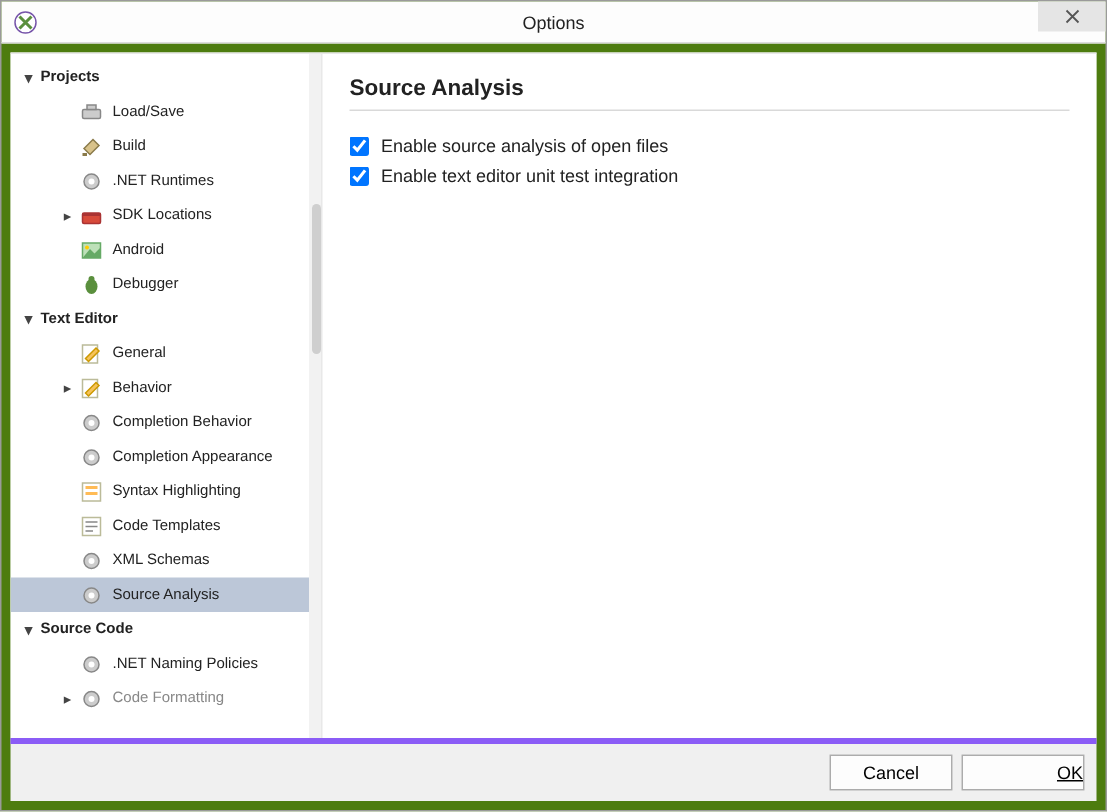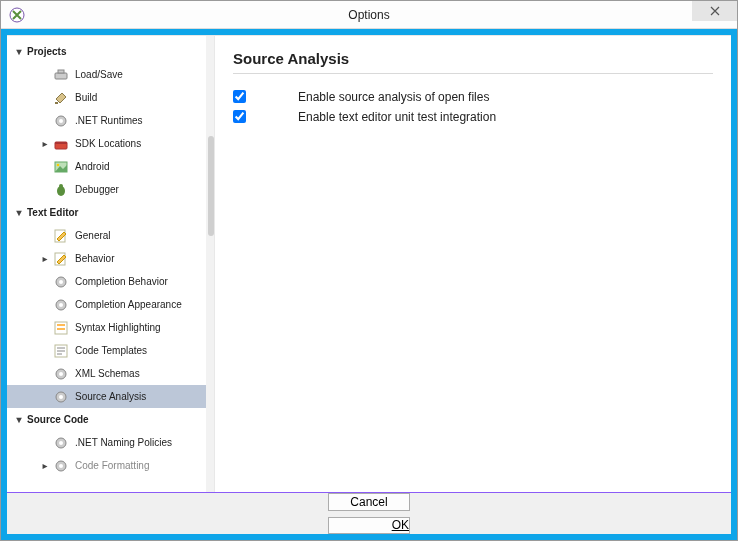--- a/index.html
+++ b/index.html
@@ -1,17 +1,17 @@
 <!DOCTYPE html>
 <html><head>
 <meta charset="utf-8">
 <style>
   * { box-sizing: border-box; margin: 0; padding: 0; }
   html, body { width: 738px; height: 541px; font-family: "Segoe UI", Tahoma, sans-serif; font-size: 12px; color: #222; background: #fff; overflow: hidden; }
-  .window { width: 738px; height: 541px; border: 1px solid #9a9a9a; display: flex; flex-direction: column; background: #0ea5e9; }
+  .window { width: 738px; height: 541px; border: 1px solid #9a9a9a; display: flex; flex-direction: column; background: #4d7c0f; }
   .titlebar { height: 28px; background: #fdfdfd; border-bottom: 1px solid #dcdcdc; display: flex; align-items: center; position: relative; }
   .titlebar .app-icon { width: 16px; height: 16px; margin-left: 8px; }
   .titlebar .title { position: absolute; left: 0; right: 0; text-align: center; font-size: 12px; pointer-events: none; }
   .titlebar .close { position: absolute; right: 0; top: 0; width: 45px; height: 20px; background: #e5e5e5; display: flex; align-items: center; justify-content: center; color: #555; font-size: 11px; cursor: default; }
   .body { flex: 1; display: flex; overflow: hidden; margin: 6px 6px 0 6px; background: #fff; border-top: 1px solid #e8e8e8; }
   .sidebar { width: 208px; border-right: 1px solid #e8e8e8; position: relative; background: #fff; overflow: hidden; }
   .tree { padding: 4px 0; overflow-y: hidden; height: 100%; }
   .tree .row { display: flex; align-items: center; height: 23px; padding-left: 4px; cursor: default; white-space: nowrap; }
   .tree .row.selected { background: #bcc7d8; }
   .tree .expander { width: 12px; height: 12px; display: inline-flex; align-items: center; justify-content: center; margin-right: 2px; font-size: 10px; color: #444; }
@@ -19,23 +19,23 @@
   .tree .indent1 { padding-left: 32px; }
   .tree .category { font-weight: bold; }
   .tree .icon { width: 16px; height: 16px; margin-right: 6px; display: inline-flex; align-items: center; justify-content: center; font-size: 12px; }
   .tree .label { font-size: 10px; }
   .tree .cutoff { color: #888; }
   .scroll-track { position: absolute; right: 0; top: 0; width: 8px; height: 100%; background: #f2f2f2; }
   .scroll-thumb { position: absolute; right: 0; top: 100px; width: 6px; height: 100px; background: #cfcfcf; border-radius: 3px; }
   .content { flex: 1; padding: 14px 18px; background: #fff; }
   .content h2 { font-size: 15px; font-weight: bold; margin-bottom: 6px; }
   .content hr { border: none; border-top: 1px solid #d9d9d9; margin-bottom: 16px; }
-  .opt-row { display: flex; align-items: flex-start; margin-bottom: 6px; font-size: 12px; gap: 44px; }
+  .opt-row { display: flex; align-items: flex-end; margin-bottom: 6px; font-size: 12px; }
   .opt-row input[type=checkbox] { margin-right: 8px; width: 13px; height: 13px; }
-  .footer { height: 42px; border-top: 1px solid #8b5cf6; display: flex; align-items: center; justify-content: flex-end; padding: 0 8px; gap: 6px; background: #f0f0f0; margin: 0 6px 6px 6px; flex-direction: column; }
+  .footer { height: 42px; border-top: 4px solid #8b5cf6; display: flex; align-items: center; justify-content: flex-end; padding: 0 8px; gap: 6px; background: #f0f0f0; margin: 0 6px 6px 6px; }
   .footer button { width: 82px; height: 24px; font-size: 12px; background: #fdfdfd; border: 1px solid #acacac; cursor: default; }
   .footer button.primary { text-decoration: underline; text-align: right; }
   
   .ic { width:16px; height:16px; display:inline-block; }
 </style>
 </head>
 <body>
 
 <div class="window">
 

